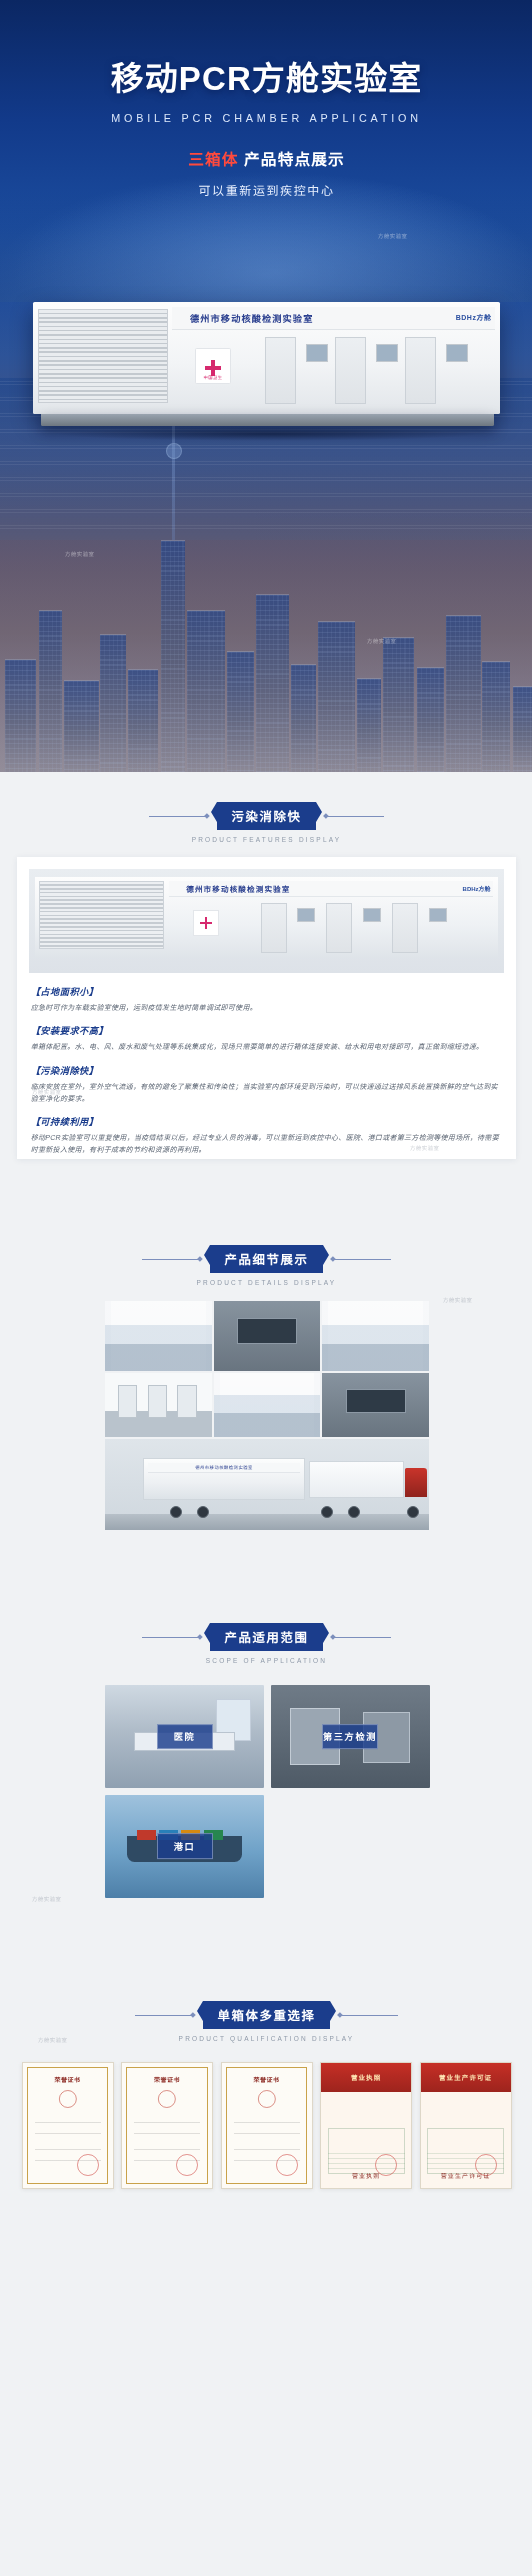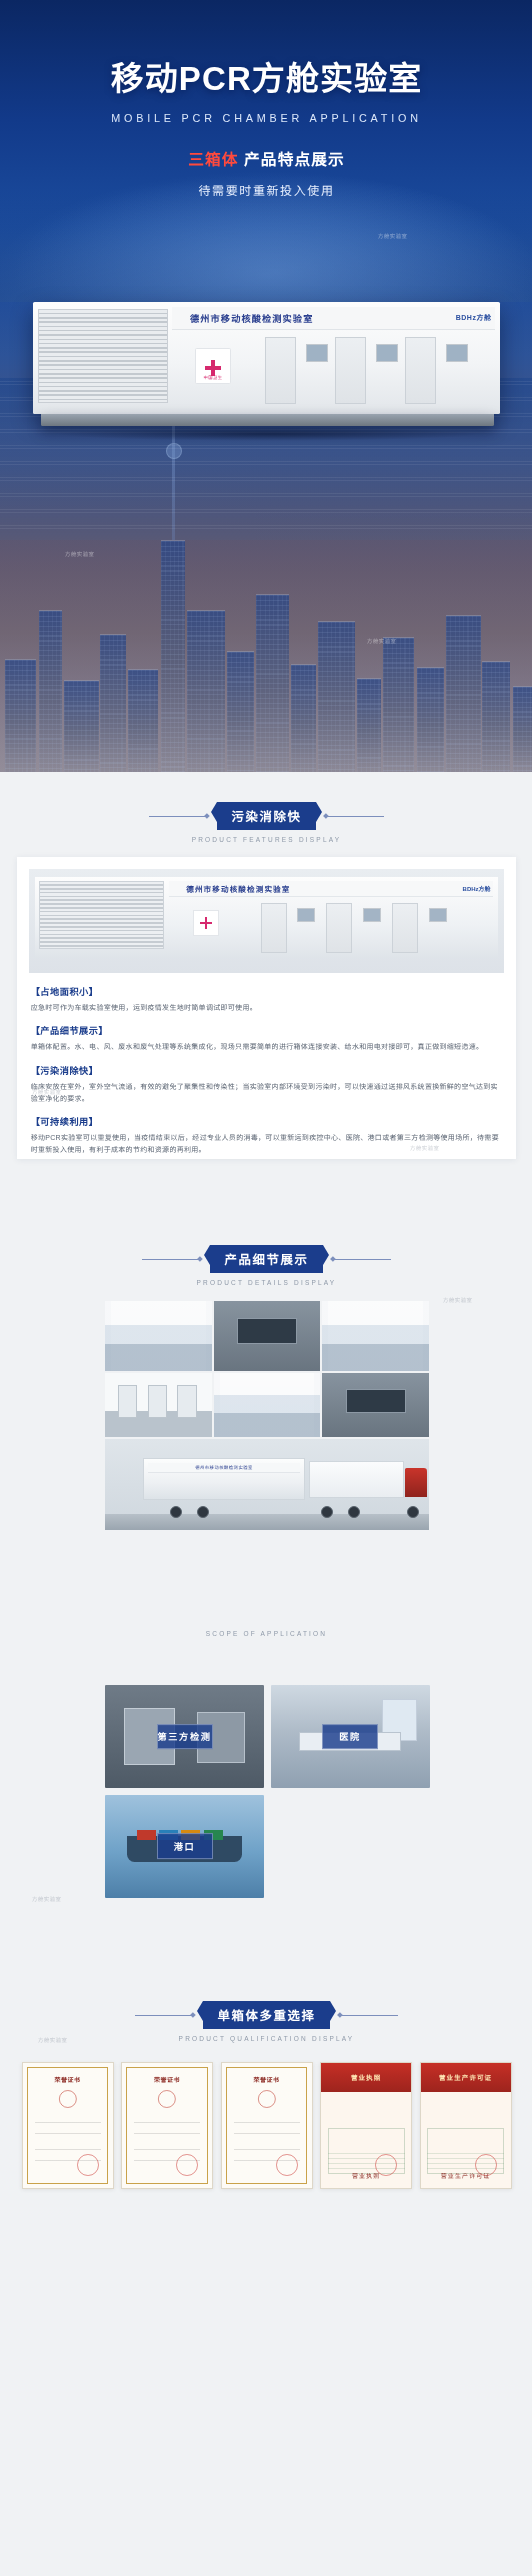--- a/index.html
+++ b/index.html
@@ -297,21 +297,21 @@
     background:
       linear-gradient(90deg, rgba(0,0,0,0) 38%, #d6296e 38%, #d6296e 62%, rgba(0,0,0,0) 62%),
       linear-gradient(180deg, rgba(0,0,0,0) 38%, #d6296e 38%, #d6296e 62%, rgba(0,0,0,0) 62%);
   }
   .feat-door { position: absolute; top: 26px; width: 26px; height: 50px; background: linear-gradient(180deg,#eceff2,#dfe3e7); border: 0.5px solid #ccd2d8; }
   .feat-door.a { left: 226px; } .feat-door.b { left: 291px; } .feat-door.c { left: 357px; }
   .feat-win { position: absolute; top: 31px; width: 18.3px; height: 14px; background: #a3b4c5; border: 0.5px solid #c3c9cf; }
   .feat-win.a { left: 262px; } .feat-win.b { left: 328px; } .feat-win.c { left: 394px; }
   .feat-right-text { position: absolute; right: 7.6px; top: 7.6px; font-size: 6px; font-weight: bold; color: #2b4fa0; }
 
-  .feat-list { position: absolute; left: 14px; top: 127px; width: 471px; }
+  .feat-list { position: absolute; left: 14px; top: 127px; width: 471px; font-style: italic; }
   .feat-item { margin-bottom: 9.7px; }
   .feat-title {
     font-size: 9.2px; color: #1b3d8c; font-weight: bold; letter-spacing: 0.5px; margin-bottom: 3.8px;
   }
   .feat-text {
     font-size: 7px; color: #5a6472; line-height: 12px; letter-spacing: 0.3px;
   }
 
   
   .details { background: #f0f2f4; height: 378px; }
@@ -499,21 +499,21 @@
     </div>
     <div class="water"></div>
 
     <div class="hero-title-wrap">
       <div class="hero-title">移动PCR方舱实验室</div>
       <div class="hero-sub-en">MOBILE PCR CHAMBER APPLICATION</div>
       <div class="hero-rule"></div>
       <div class="hero-line2">
         <span class="hl">三箱体</span><span> 产品特点展示</span>
       </div>
-      <div class="hero-line3">待需要时重新投入使用</div>
+      <div class="hero-line3">可以重新运到疾控中心</div>
     </div>
 
     <div class="hero-photo">
       <div class="cabin">
         <div class="cabin-louver"></div>
         <div class="cabin-band"></div>
         <div class="cabin-band-text">德州市移动核酸检测实验室</div>
         <div class="cabin-logo">
           <div class="cross"></div>
           <div class="ctext">中国卫生</div>
@@ -563,21 +563,21 @@
           <div class="feat-right-text">BDHz方舱</div>
         </div>
       </div>
 
       <div class="feat-list">
         <div class="feat-item">
           <div class="feat-title">【占地面积小】</div>
           <div class="feat-text">应急时可作为车载实验室使用，运到疫情发生地时简单调试即可使用。</div>
         </div>
         <div class="feat-item">
-          <div class="feat-title">【产品细节展示】</div>
+          <div class="feat-title">【安装要求不高】</div>
           <div class="feat-text">单箱体配置。水、电、风、废水和废气处理等系统集成化，现场只需要简单的进行箱体连接安装、给水和用电对接即可，真正做到缩短造速。</div>
         </div>
         <div class="feat-item">
           <div class="feat-title">【污染消除快】</div>
           <div class="feat-text">临床安放在室外，室外空气流通，有效的避免了聚集性和传染性；当实验室内部环境受到污染时，可以快速通过送排风系统置换新鲜的空气达到实验室净化的要求。</div>
         </div>
         <div class="feat-item">
           <div class="feat-title">【可持续利用】</div>
           <div class="feat-text">移动PCR实验室可以重复使用，当疫情结束以后，经过专业人员的消毒，可以重新运到疾控中心、医院、港口或者第三方检测等使用场所，待需要时重新投入使用，有利于成本的节约和资源的再利用。</div>
         </div>
@@ -632,37 +632,42 @@
           <div class="wheel" style="left:302px;"></div>
         </div>
       </div>
     </div>
 
     <div class="wm wm-dark" style="left:443px; top:81px;">方舱实验室</div>
   </section>
 
   <section class="section scope">
     <div class="sec-head">
+      <div class="sec-title-row">
+        <span class="sec-deco left"></span>
+        <span class="sec-title">产品适用范围</span>
+        <span class="sec-deco right"></span>
+      </div>
       <div class="sec-sub">SCOPE OF APPLICATION</div>
     </div>
 
     <div class="scope-grid">
+      <div class="scope-cell">
+        <div class="bgimg sc-hospital">
+          <div class="win"></div>
+          <div class="bed"></div>
+        </div>
+        <div class="scope-label">医院</div>
+      </div>
       <div class="scope-cell">
         <div class="bgimg sc-lab">
           <div class="mach"></div>
           <div class="mach2"></div>
         </div>
         <div class="scope-label">第三方检测</div>
-      </div>
-      <div class="scope-cell">
-        <div class="bgimg sc-hospital">
-          <div class="win"></div>
-          <div class="bed"></div>
-        </div>
-        <div class="scope-label">医院</div>
       </div>
       <div class="scope-cell">
         <div class="bgimg sc-port">
           <div class="ship"></div>
           <div class="cont" style="left:20%; background:#c0392b;"></div>
           <div class="cont" style="left:34%; background:#2980b9;"></div>
           <div class="cont" style="left:48%; background:#d68910;"></div>
           <div class="cont" style="left:62%; background:#27864f;"></div>
         </div>
         <div class="scope-label">港口</div>

